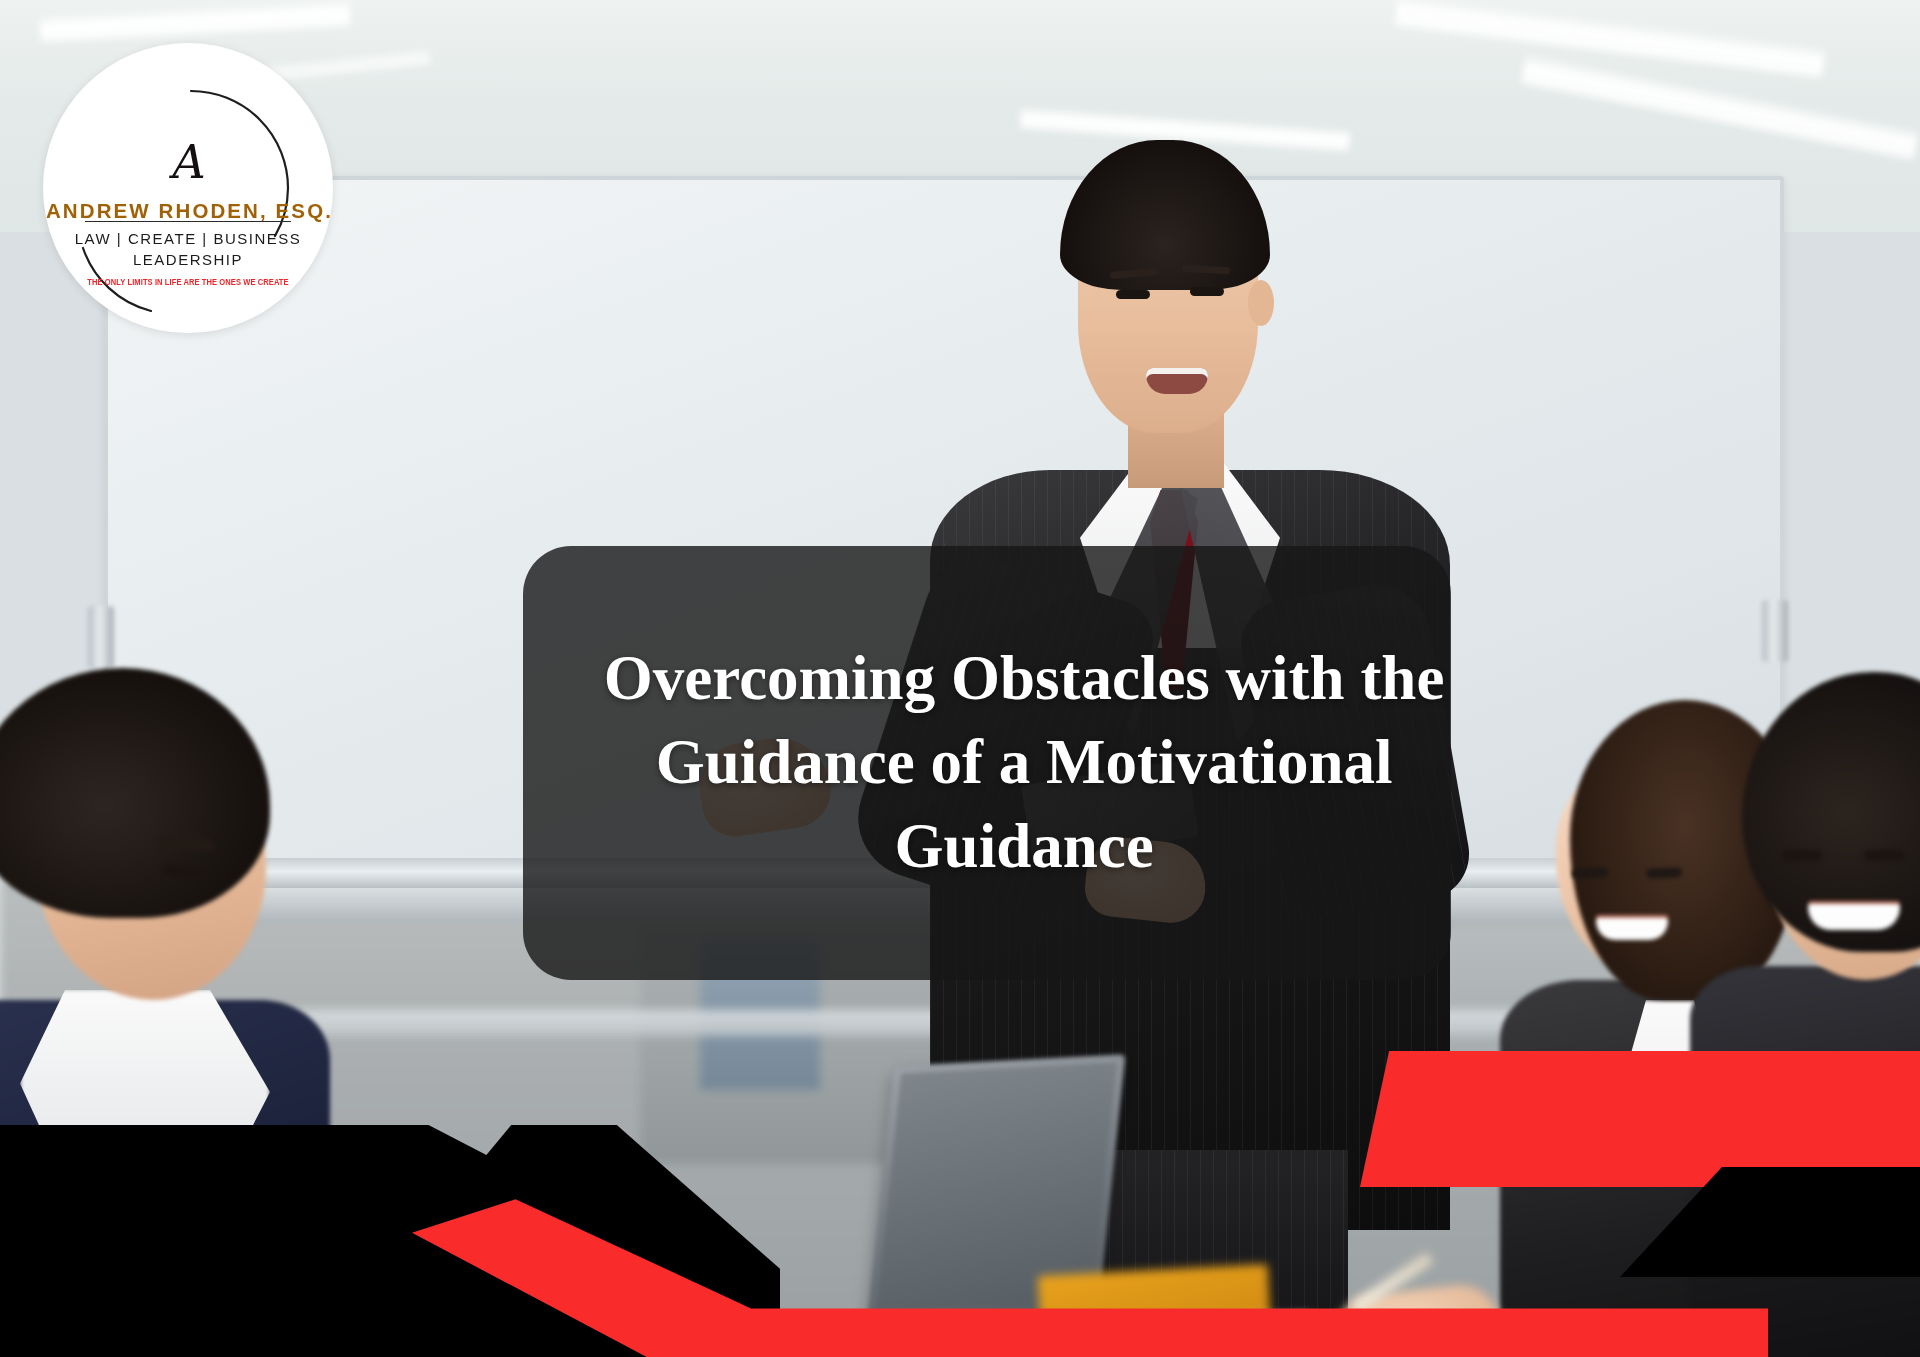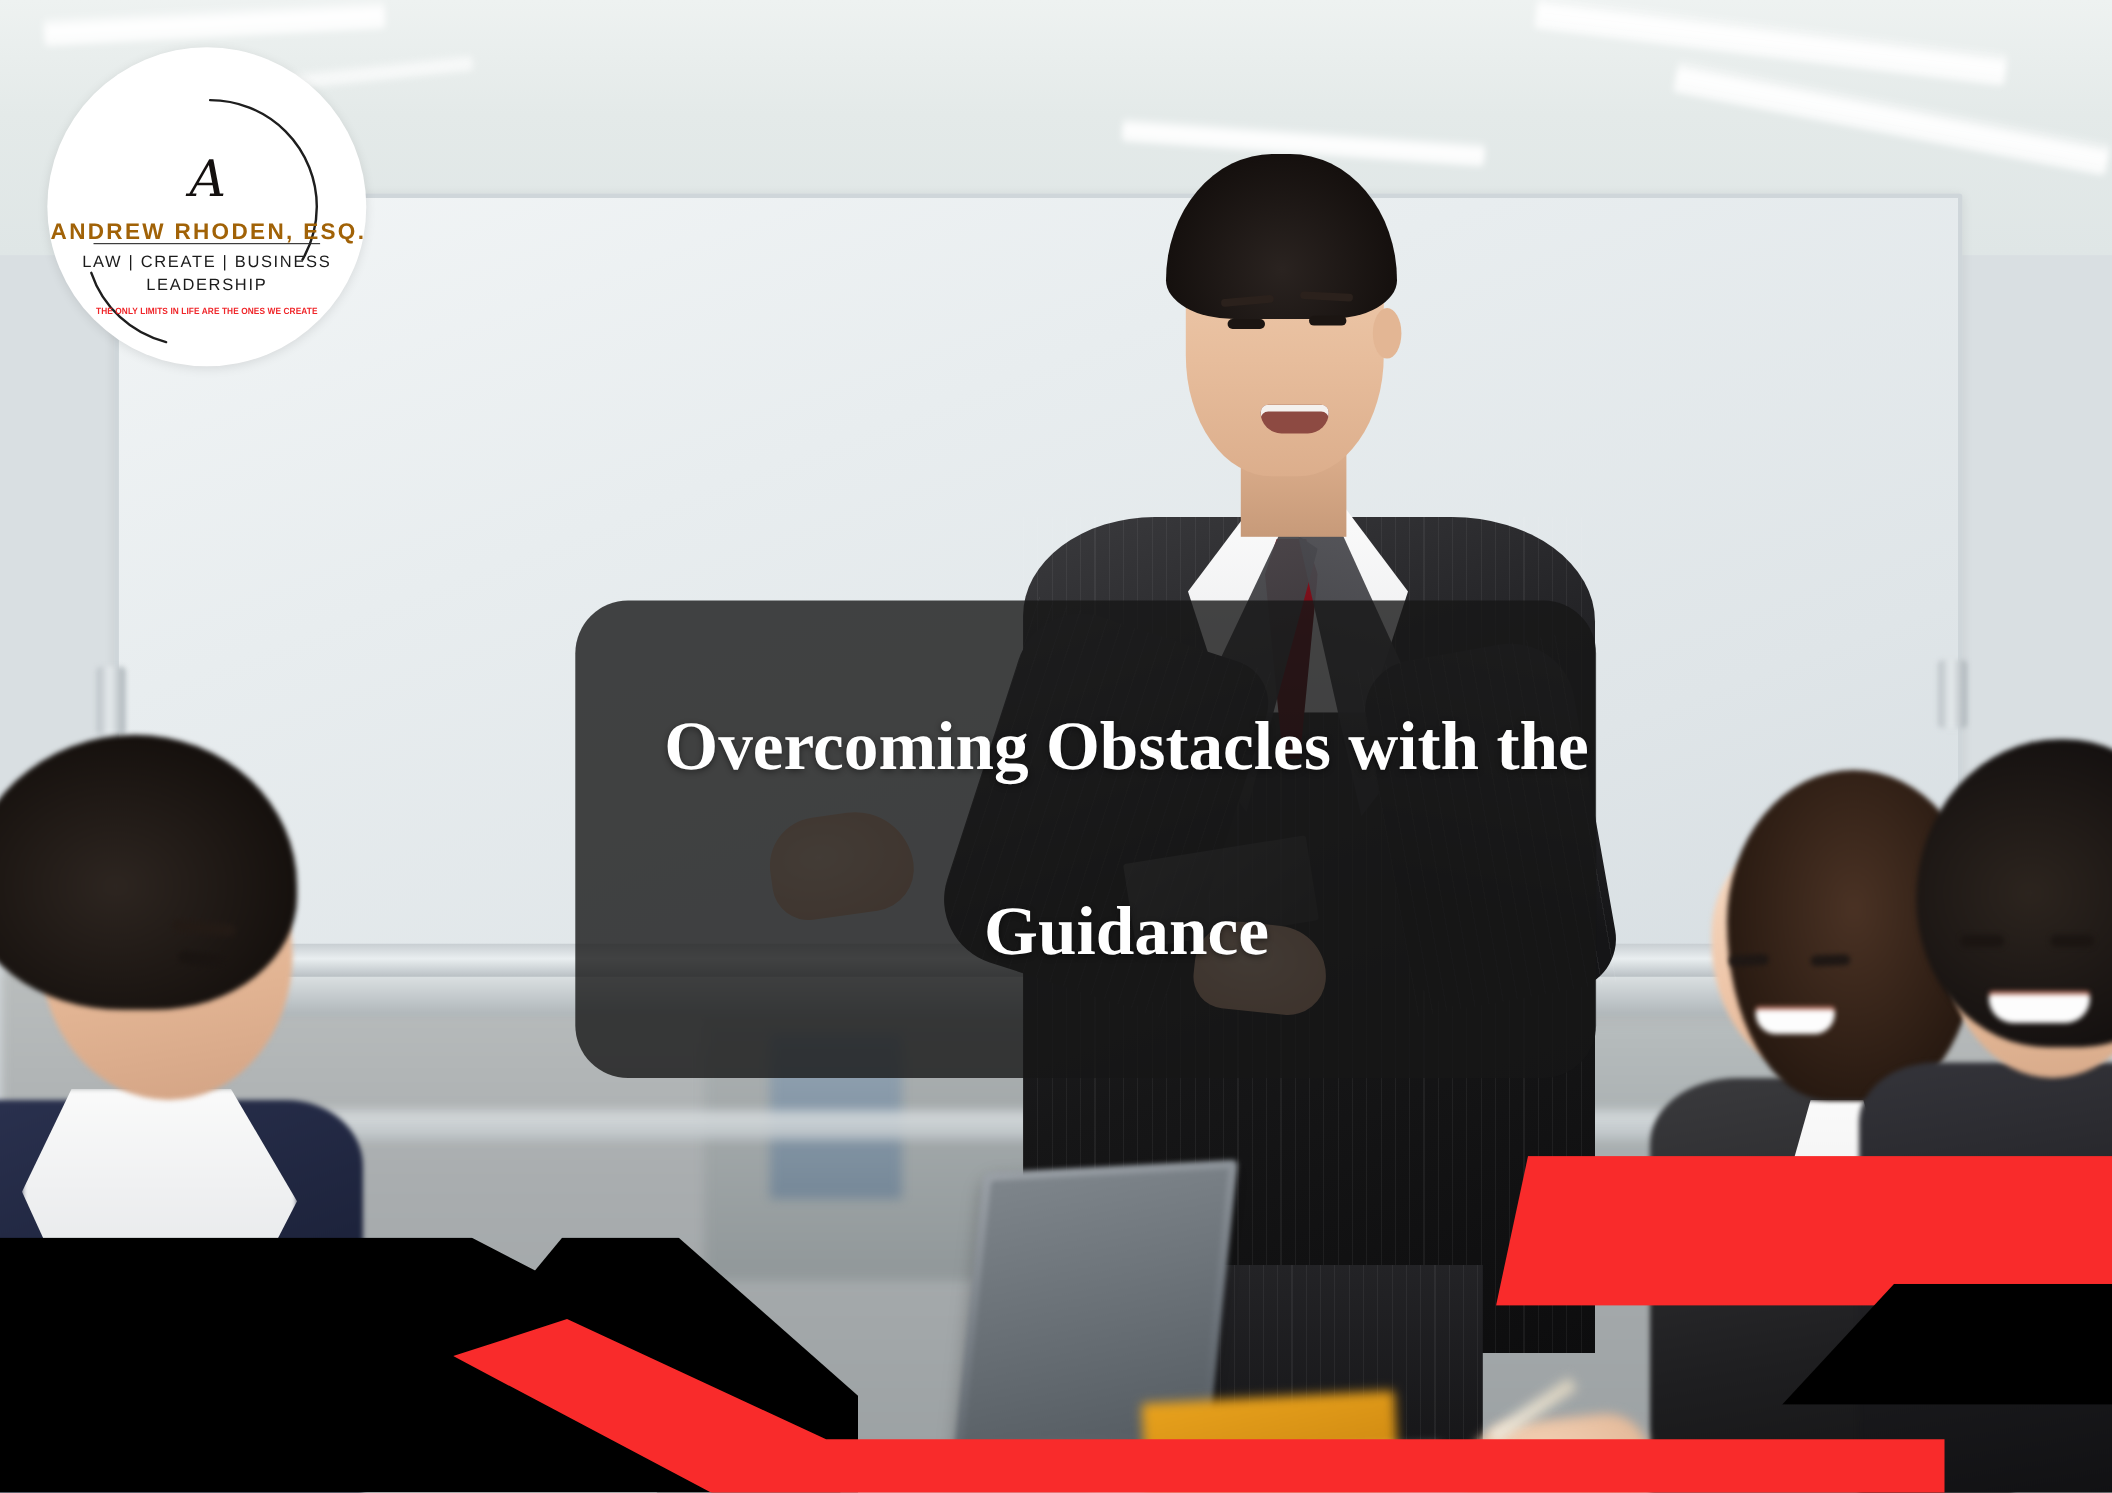--- a/index.html
+++ b/index.html
@@ -522,21 +522,21 @@
     <div class="logo-sub">
       <span>LAW | CREATE | BUSINESS</span><br>
       <span>LEADERSHIP</span>
     </div>
     <div class="logo-tag">THE ONLY LIMITS IN LIFE ARE THE ONES WE CREATE</div>
   </div>
 
   <div class="title-box">
     <div class="title-text">
       <span>Overcoming Obstacles with the</span><br>
-      <br>
+      <span>Guidance of a Motivational</span><br>
       <span>Guidance</span>
     </div>
   </div>
 
   <div class="decor">
     <div class="bl-black"></div>
     <div class="bl-black2"></div>
     <div class="bl-red"></div>
     <div class="br-red"></div>
     <div class="br-black"></div>

